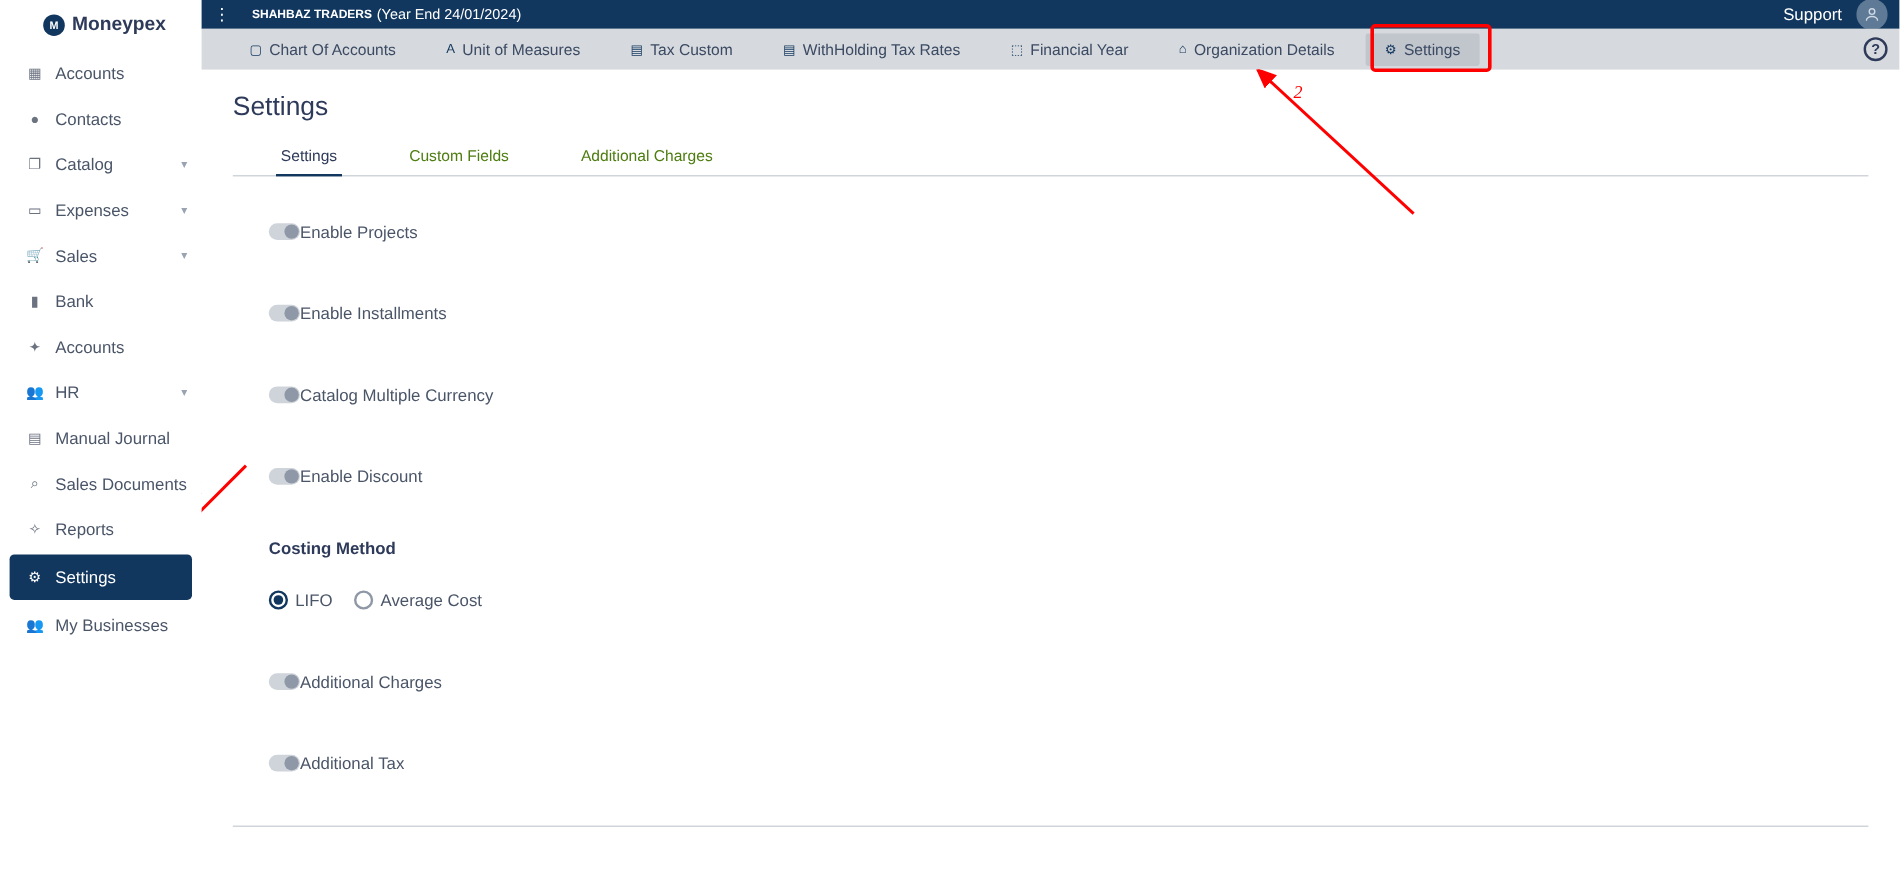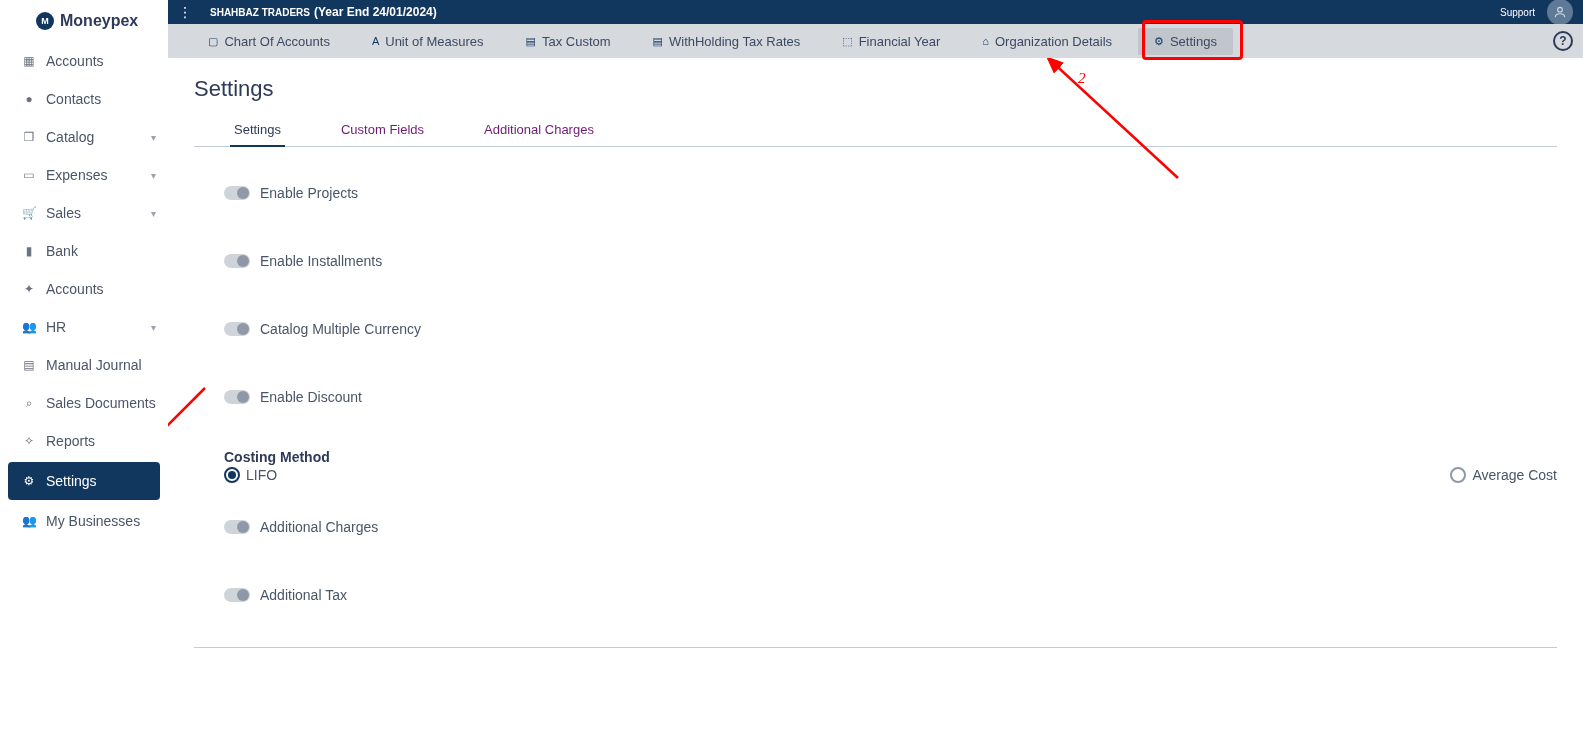--- a/index.html
+++ b/index.html
@@ -62,23 +62,23 @@
   .topbar {
     height: 24px;
     background: #12375f;
     color: #fff;
     display: flex;
     align-items: center;
     padding: 0 10px;
   }
   .topbar .kebab { margin-right: 18px; cursor:pointer; }
   .topbar .company { font-weight: 600; font-size: 10px; }
-  .topbar .yearend { font-weight: 700; font-size: 12px; margin-left: 4px; }
+  .topbar .yearend { font-weight: 400; font-size: 12px; margin-left: 4px; }
   .topbar .spacer { flex: 1; }
-  .topbar .support { font-size: 10px; margin-right: 12px; cursor:pointer; }
+  .topbar .support { font-size: 14px; margin-right: 12px; cursor:pointer; }
   .avatar {
     width: 26px; height: 26px; border-radius: 50%;
     background: #5f7a96;
     display:flex; align-items:center; justify-content:center;
     color:#cdd8e3;
   }
   
   .subtabs {
     height: 34px;
     background: #d6d9dd;
@@ -125,50 +125,49 @@
   .inner-tabs {
     display: flex;
     gap: 52px;
     border-bottom: 1px solid #c5cad3;
     margin-bottom: 30px;
     padding-left: 36px;
   }
   .inner-tab {
     padding: 8px 4px;
     font-size: 13px;
-    color: #701a75;
+    color: #4d7c0f;
     cursor: pointer;
   }
   .inner-tab.active {
     color: #2e3a59;
     border-bottom: 2px solid #12375f;
     margin-bottom: -1px;
   }
   .setting-row {
     display: flex;
     align-items: center;
-    gap: 10px;
     padding: 8px 0;
     margin-bottom: 36px;
     margin-left: 30px;
   }
   .toggle {
     width: 26px; height: 14px; border-radius: 8px;
     background: #cfd4db;
     position: relative;
     cursor: pointer;
   }
   .toggle::after {
     content:"";
     position:absolute; right:1px; top:1px;
     width:12px; height:12px; border-radius:50%;
     background:#8f98a6;
   }
-  .section-label { font-weight: 700; color:#2e3a59; margin-left:30px; margin-bottom:2px; }
-  .radio-row { display:flex; gap:18px; margin-left:30px; margin-bottom:28px;justify-content:space-between; }
+  .section-label { font-weight: 700; color:#2e3a59; margin-left:30px; margin-bottom:27px; }
+  .radio-row { display:flex; gap:18px; margin-left:30px; margin-bottom:44px; }
   .radio-opt { display:flex; align-items:center; gap:6px; cursor:pointer; }
   .radio-circle {
     width:16px; height:16px; border:2px solid #12375f; border-radius:50%;
     display:flex; align-items:center; justify-content:center;
   }
   .radio-circle.unchecked { border-color:#8f98a6; }
   .radio-dot { width:8px; height:8px; border-radius:50%; background:#12375f; }
   .footer-line { border-top:1px solid #c5cad3; margin-top:10px; padding-top:14px; display:flex; justify-content:flex-end; }
   
   .annot { position:absolute; pointer-events:none; }

